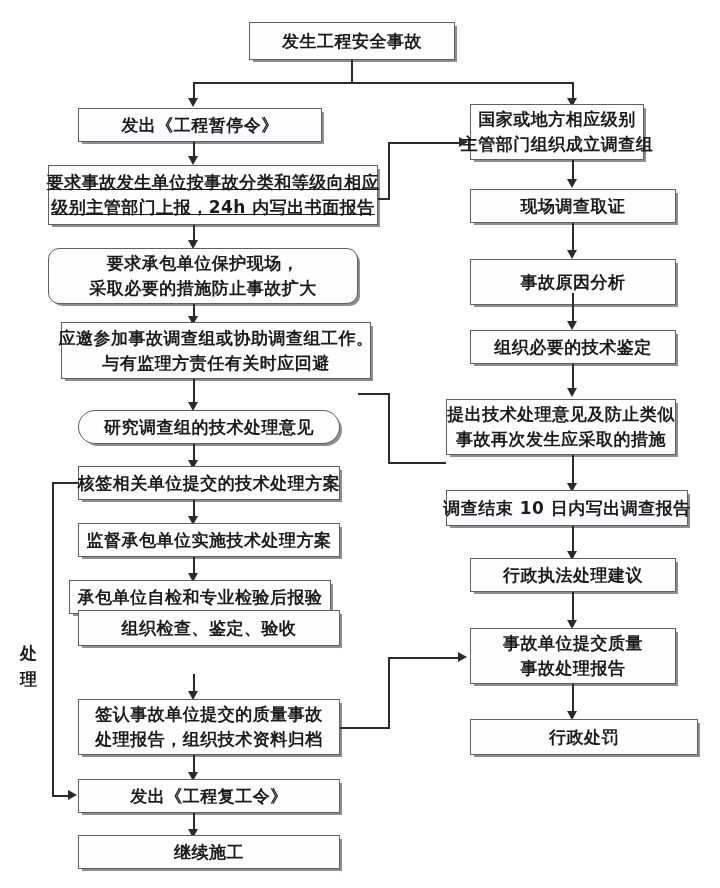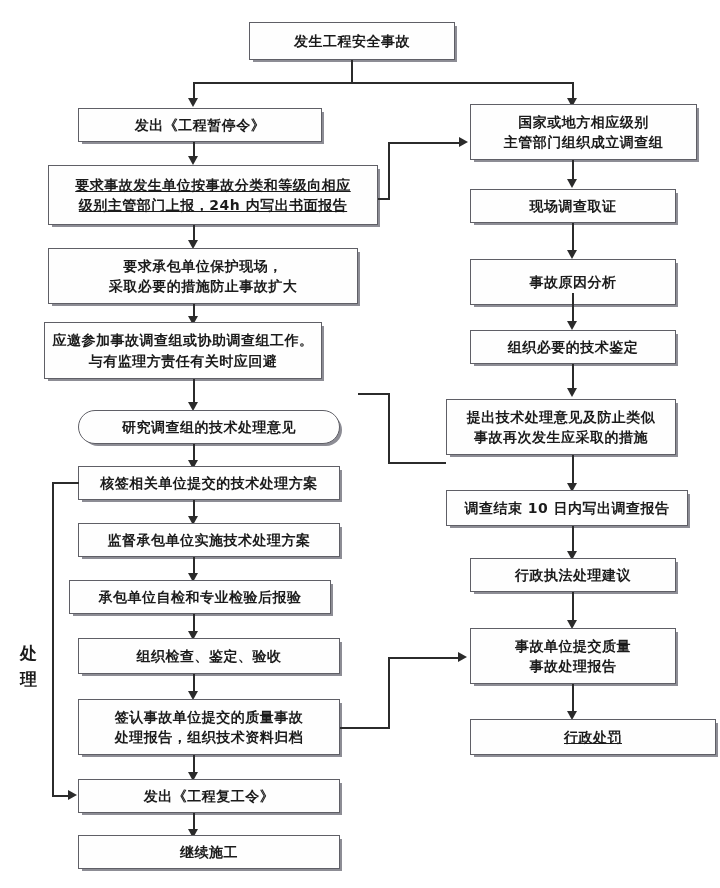--- a/index.html
+++ b/index.html
@@ -16,21 +16,21 @@
     box-sizing:border-box;
     background:#fefefe;
     border:1.5px solid #5f5f66;
     box-shadow:3px 3px 0 -1px #8d8d95;
     display:flex;
     flex-direction:column;
     align-items:center;
     justify-content:center;
     text-align:center;
     color:#1b1b1b;
-    font-size:14px;
+    font-size:17px;
     line-height:1.45;
     letter-spacing:0.5px;
     font-weight:600;
   }
   .node .ln{display:block;white-space:nowrap;}
 
   .vlabel{
     position:absolute;
     font-size:17px;
     font-weight:600;
@@ -82,29 +82,29 @@
   <div class="arw down" style="left:188px;top:156px;"></div>
 
   <div class="node" style="left:48px;top:165px;width:330px;height:60px;text-decoration:underline;">
     <span class="ln">要求事故发生单位按事故分类和等级向相应</span>
     <span class="ln">级别主管部门上报，24h 内写出书面报告</span>
   </div>
 
   <div class="v" style="left:193px;top:225px;height:17px;"></div>
   <div class="arw down" style="left:188px;top:240px;"></div>
 
-  <div class="node" style="left:48px;top:248px;width:310px;height:56px;">
+  <div class="node" style="left:48px;top:248px;width:310px;height:56px;border-radius:11px;">
     <span class="ln">要求承包单位保护现场，</span>
     <span class="ln">采取必要的措施防止事故扩大</span>
   </div>
 
   <div class="v" style="left:193px;top:304px;height:15px;"></div>
   <div class="arw down" style="left:188px;top:316px;"></div>
 
-  <div class="node" style="left:44px;top:322px;width:278px;height:57px;">
+  <div class="node" style="left:61px;top:322px;width:310px;height:57px;">
     <span class="ln">应邀参加事故调查组或协助调查组工作。</span>
     <span class="ln">与有监理方责任有关时应回避</span>
   </div>
 
   <div class="v" style="left:193px;top:379px;height:26px;"></div>
   <div class="arw down" style="left:188px;top:402px;"></div>
 
   <div class="node" style="left:78px;top:410px;width:262px;height:34px;border-radius:17px;">
     <span class="ln">研究调查组的技术处理意见</span>
   </div>
@@ -126,21 +126,21 @@
   <div class="v" style="left:193px;top:557px;height:19px;"></div>
   <div class="arw down" style="left:188px;top:573px;"></div>
 
   <div class="node" style="left:69px;top:580px;width:262px;height:34px;">
     <span class="ln">承包单位自检和专业检验后报验</span>
   </div>
 
   <div class="v" style="left:193px;top:614px;height:20px;"></div>
   <div class="arw down" style="left:188px;top:631px;"></div>
 
-  <div class="node" style="left:78px;top:638px;width:262px;height:36px;justify-content:center;">
+  <div class="node" style="left:78px;top:610px;width:262px;height:36px;justify-content:center;">
     <span class="ln">组织检查、鉴定、验收</span>
   </div>
 
   <div class="v" style="left:193px;top:674px;height:20px;"></div>
   <div class="arw down" style="left:188px;top:691px;"></div>
 
   <div class="node" style="left:78px;top:699px;width:262px;height:56px;">
     <span class="ln">签认事故单位提交的质量事故</span>
     <span class="ln">处理报告，组织技术资料归档</span>
   </div>
@@ -161,21 +161,21 @@
 
   <div class="h" style="left:52px;top:482px;width:27px;"></div>
   <div class="v" style="left:52px;top:482px;height:314px;"></div>
   <div class="h" style="left:52px;top:795px;width:18px;"></div>
   <div class="arw right" style="left:68px;top:790px;"></div>
 
   <div class="vlabel" style="left:16px;top:640px;">
     <span>处理</span>
   </div>
 
-  <div class="node" style="left:470px;top:104px;width:227px;height:56px;">
+  <div class="node" style="left:470px;top:104px;width:174px;height:56px;">
     <span class="ln">国家或地方相应级别</span>
     <span class="ln">主管部门组织成立调查组</span>
   </div>
 
   <div class="v" style="left:572px;top:160px;height:22px;"></div>
   <div class="arw down" style="left:567px;top:179px;"></div>
 
   <div class="node" style="left:470px;top:189px;width:206px;height:34px;">
     <span class="ln">现场调查取证</span>
   </div>
@@ -220,21 +220,21 @@
   <div class="arw down" style="left:567px;top:620px;"></div>
 
   <div class="node" style="left:470px;top:628px;width:206px;height:56px;">
     <span class="ln">事故单位提交质量</span>
     <span class="ln">事故处理报告</span>
   </div>
 
   <div class="v" style="left:572px;top:684px;height:30px;"></div>
   <div class="arw down" style="left:567px;top:711px;"></div>
 
-  <div class="node" style="left:470px;top:719px;width:246px;height:36px;text-decoration:underline;">
+  <div class="node" style="left:470px;top:719px;width:228px;height:36px;">
     <span class="ln">行政处罚</span>
   </div>
 
   <div class="h" style="left:378px;top:198px;width:12px;"></div>
   <div class="v" style="left:388px;top:142px;height:57px;"></div>
   <div class="h" style="left:388px;top:142px;width:73px;"></div>
   <div class="arw right" style="left:459px;top:137px;"></div>
 
   <div class="h" style="left:358px;top:393px;width:32px;"></div>
   <div class="v" style="left:388px;top:393px;height:70px;"></div>

